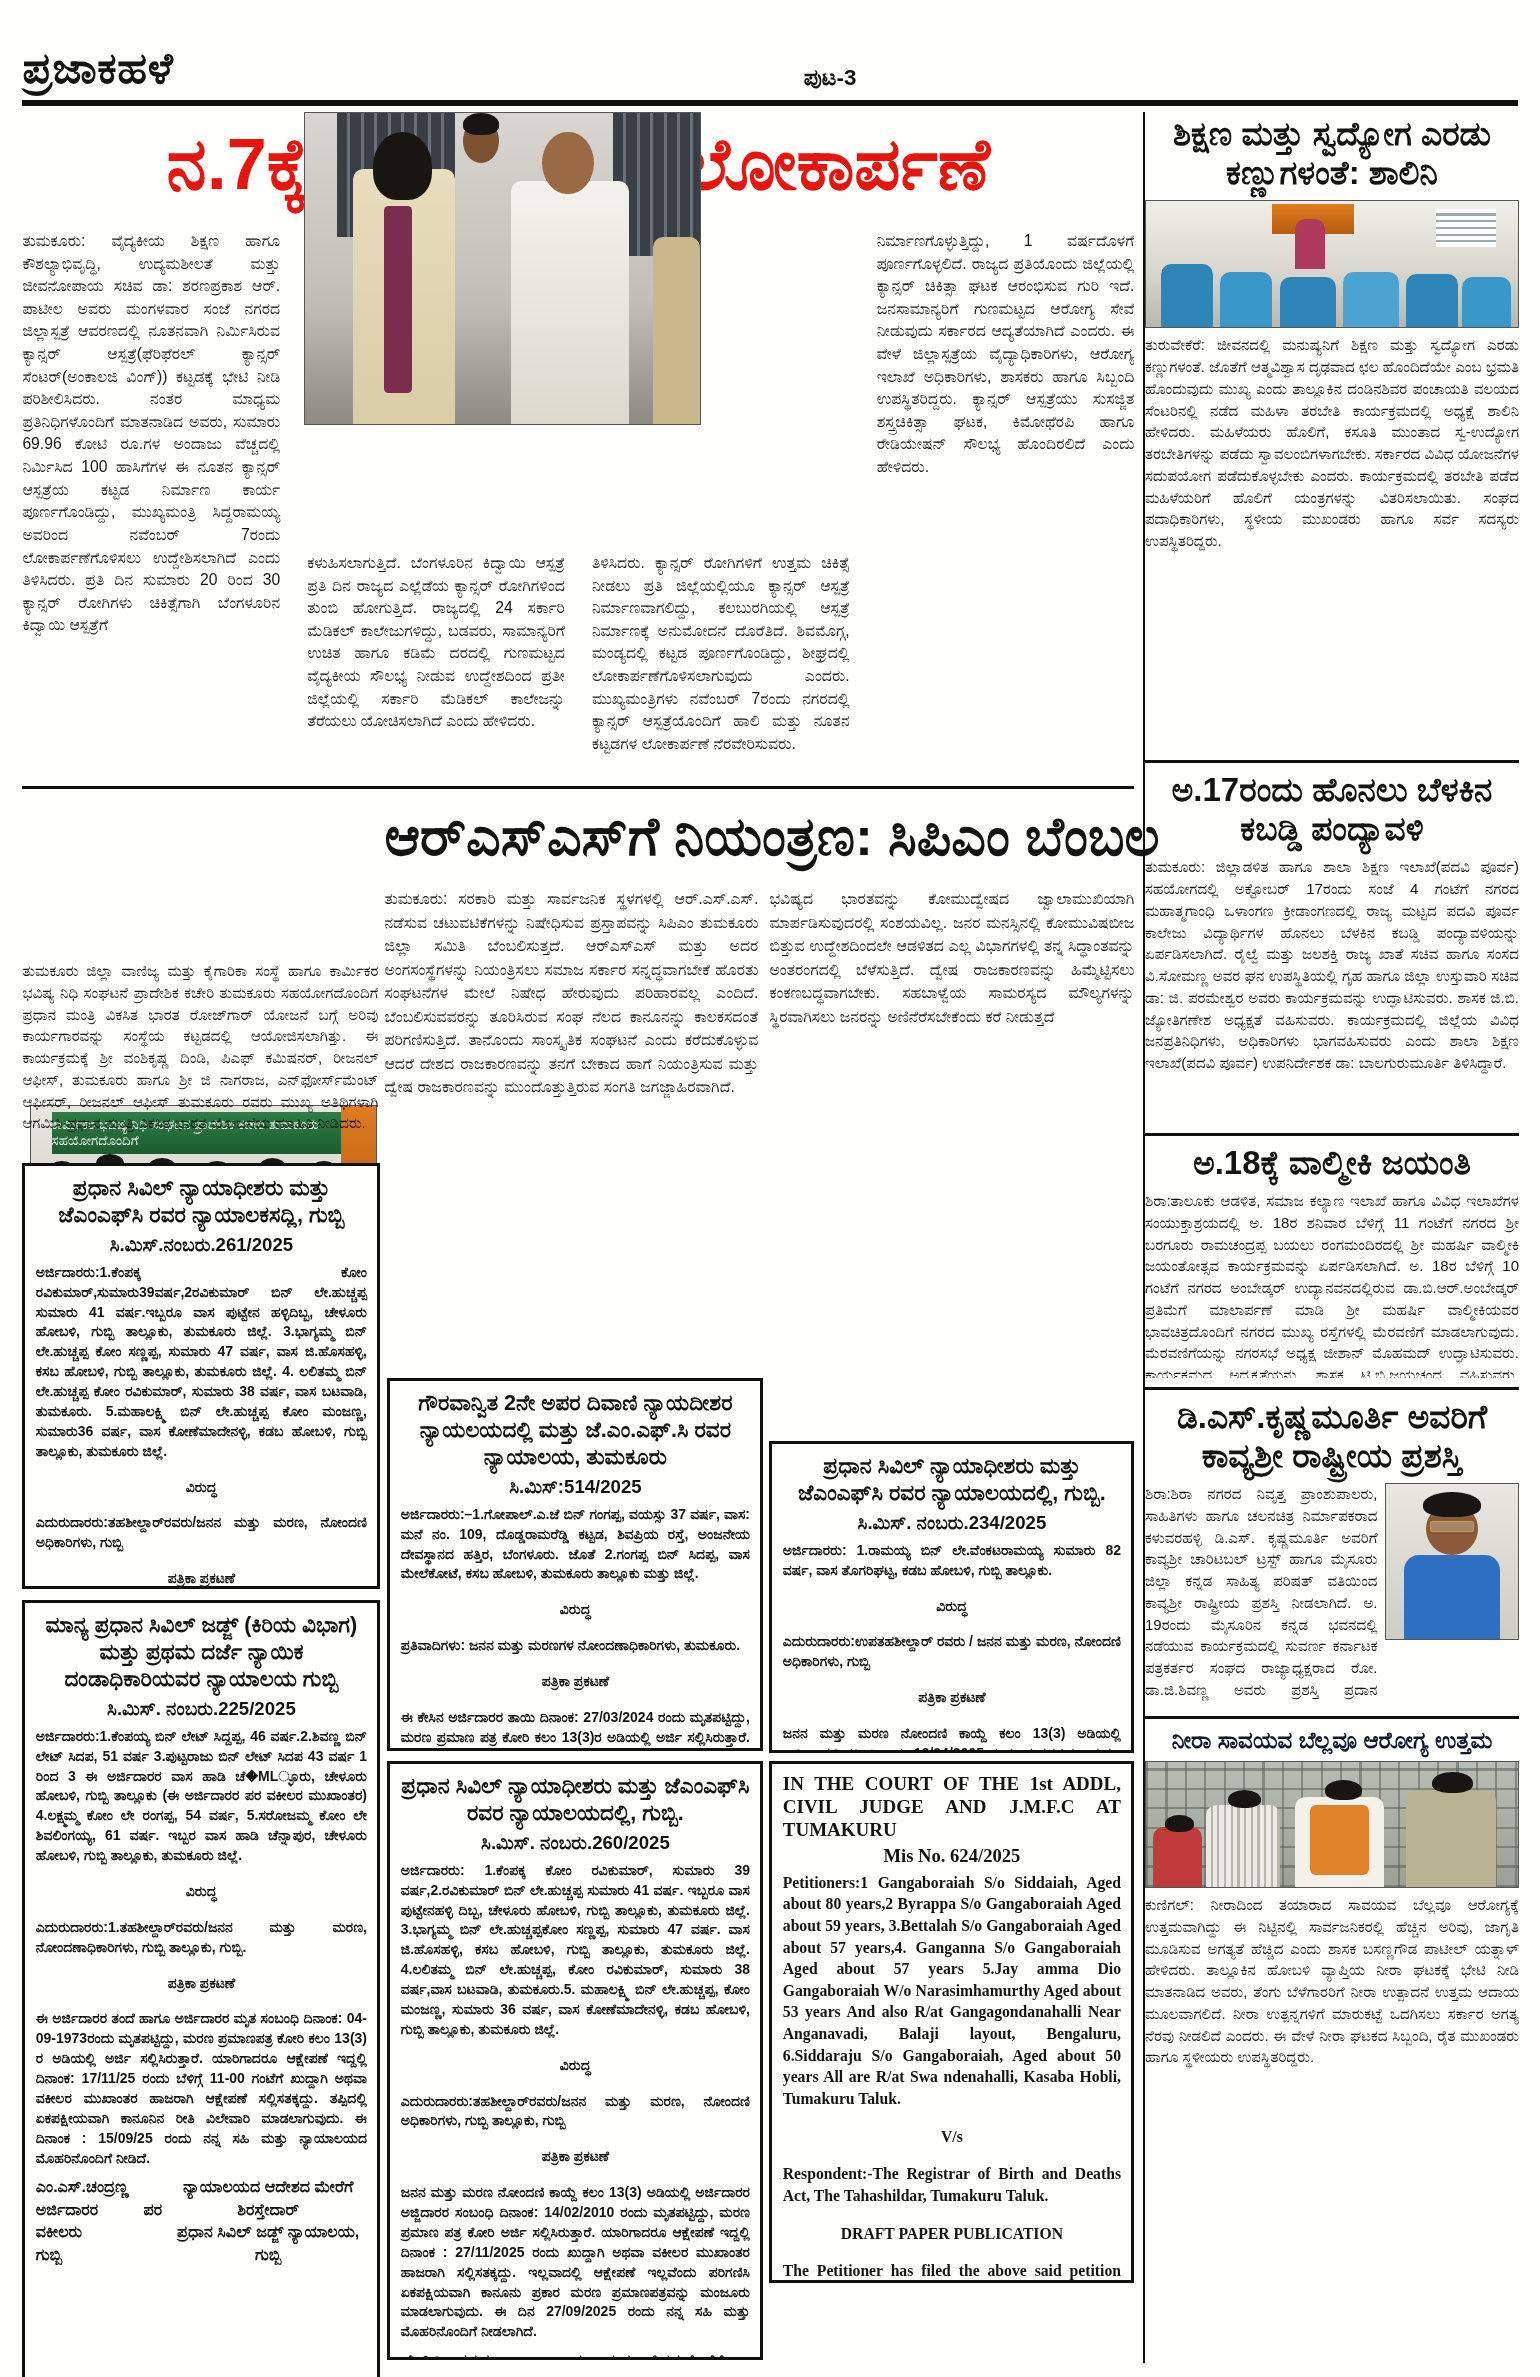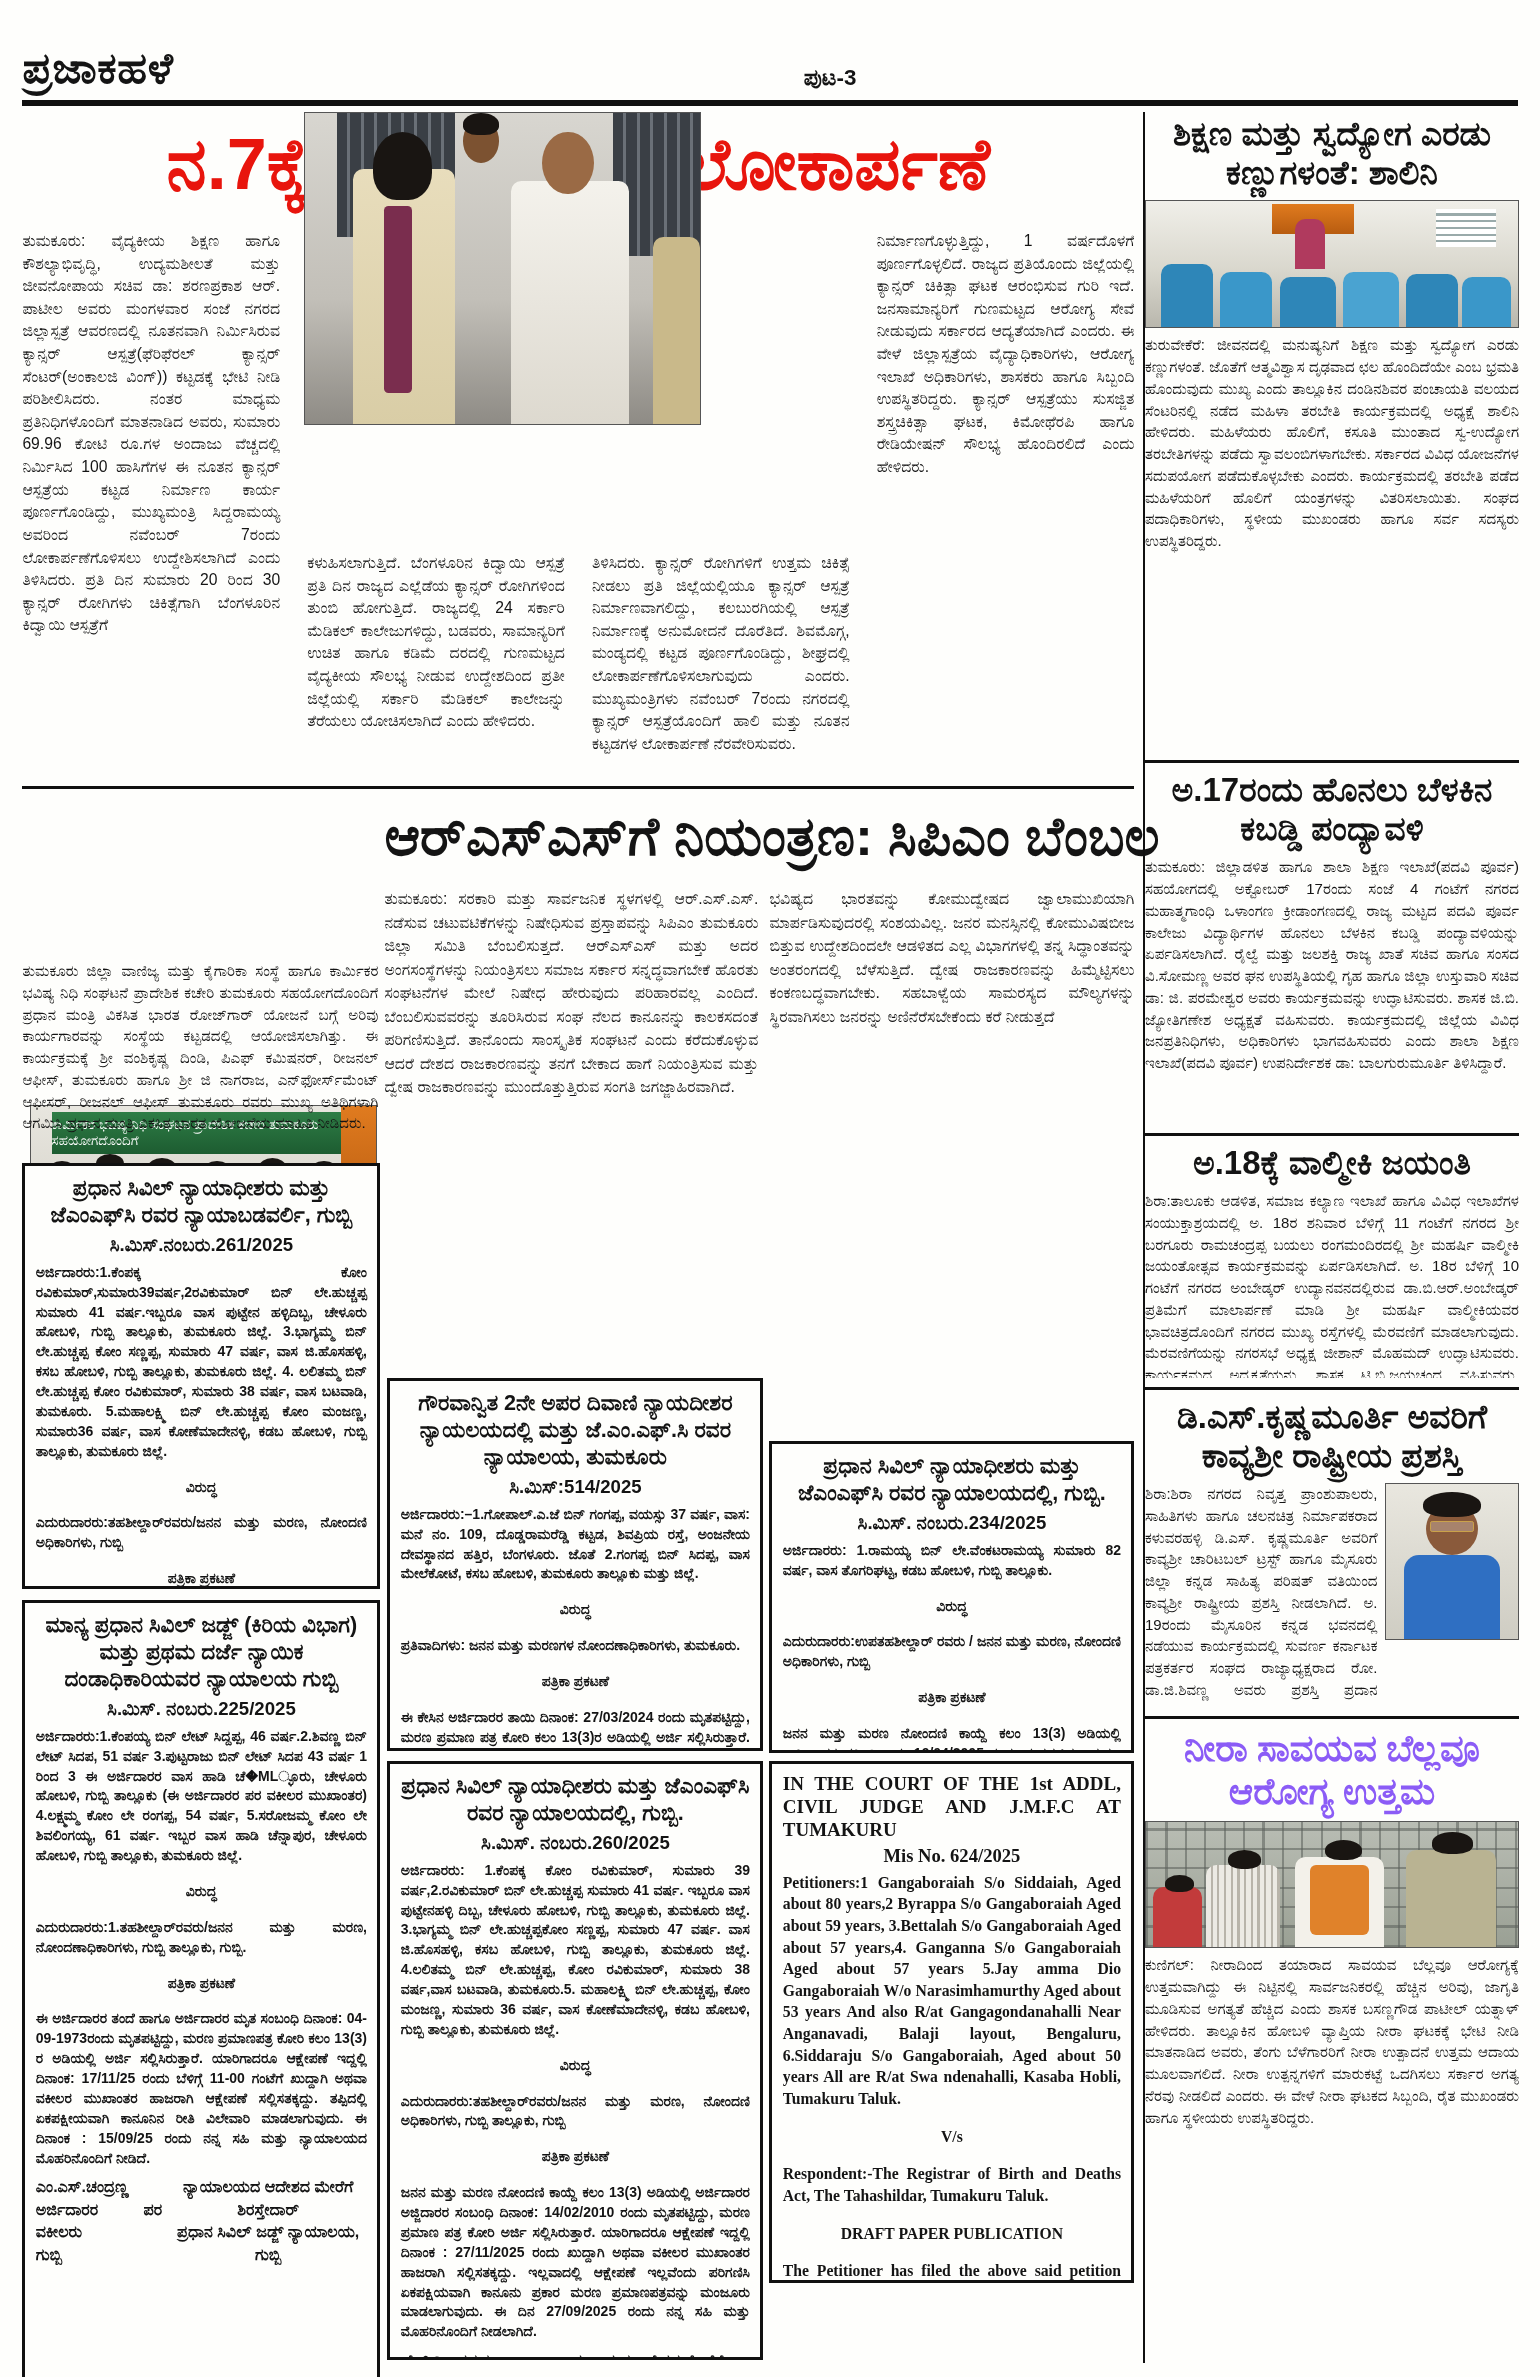--- a/index.html
+++ b/index.html
@@ -44,21 +44,21 @@
   .pre { white-space:pre-line; }
   .n-sign .r { text-align:center; }
   
   .notice.en { font-family:"Liberation Serif", serif; font-size:15.7px; line-height:1.38; }
   .en-title { font-size:19px; line-height:1.2; margin-bottom:1.5px; }
   .en-case  { font-size:18.6px; text-align:center; margin-bottom:3px; }
   
   .sidebar { position:absolute; left:1143px; top:112px; width:376px; height:2251px;
     border-left:2.2px solid #101010; padding-left:0; overflow:hidden; }
   .sb-head { font-size:33px; font-weight:bold; text-align:center; line-height:1.18; margin:3px 0 7.5px; }
-  .sb-head.red { color:#8b5cf6; font-size:37px;font-family:Liberation Serif, serif; }
+  .sb-head.red { color:#0f172a; font-size:23px; }
   .sb-body { font-size:15px; line-height:1.45; text-align:justify; overflow:hidden; }
   .sb-rule { border-top:3px solid #101010; margin:9px 0 7.5px; }
   .photo { position:relative; overflow:hidden; border:0.7px solid #555; background:#c9c9c4; }
   
   .ph-wall { position:absolute; inset:0; background:linear-gradient(180deg,#d8d6d0 0%,#c2bfb8 60%,#8e8b85 100%); }
   .ph-window { position:absolute; background:repeating-linear-gradient(90deg,#3a3f45 0 10.4px,#6a7077 10.4px 13.4px); }
   .fig { position:absolute; border-radius:10.4px 10.4px 0 0; }
   .head { position:absolute; border-radius:50%; background:#8a5a3b; }
   .hair { position:absolute; border-radius:50% 50% 40% 40%; background:#191512; }
   .banner { position:absolute; background:linear-gradient(180deg,#2e7d46,#1d5c31); color:#fff; font-size:9px; display:flex; align-items:center; justify-content:center; }
@@ -126,21 +126,21 @@
       <div class="hair" style="left:66%;top:32%;width:8%;height:12%;"></div>
       <div class="hair" style="left:81%;top:34%;width:8%;height:12%;"></div>
     </div>
     <div class="pf-caption">ತುಮಕೂರು ಜಿಲ್ಲಾ ವಾಣಿಜ್ಯ ಮತ್ತು ಕೈಗಾರಿಕಾ ಸಂಸ್ಥೆ ಹಾಗೂ ಕಾರ್ಮಿಕರ ಭವಿಷ್ಯ ನಿಧಿ ಸಂಘಟನೆ ಪ್ರಾದೇಶಿಕ ಕಚೇರಿ ತುಮಕೂರು ಸಹಯೋಗದೊಂದಿಗೆ ಪ್ರಧಾನ ಮಂತ್ರಿ ವಿಕಸಿತ ಭಾರತ ರೋಜ್‌ಗಾರ್ ಯೋಜನೆ ಬಗ್ಗೆ ಅರಿವು ಕಾರ್ಯಗಾರವನ್ನು ಸಂಸ್ಥೆಯ ಕಟ್ಟಡದಲ್ಲಿ ಆಯೋಜಿಸಲಾಗಿತ್ತು. ಈ ಕಾರ್ಯಕ್ರಮಕ್ಕೆ ಶ್ರೀ ವಂಶಿಕೃಷ್ಣ ದಿಂಡಿ, ಪಿಎಫ್ ಕಮಿಷನರ್, ರೀಜನಲ್ ಆಫೀಸ್, ತುಮಕೂರು ಹಾಗೂ ಶ್ರೀ ಜಿ ನಾಗರಾಜ, ಎನ್‌ಫೋರ್ಸ್‌ಮೆಂಟ್ ಆಫೀಸರ್, ರೀಜನಲ್ ಆಫೀಸ್ ತುಮಕೂರು ರವರು ಮುಖ್ಯ ಅತಿಥಿಗಳಾಗಿ ಆಗಮಿಸಿ ಪ್ರಧಾನ ಮಂತ್ರಿ ವಿಕಸಿತ ಭಾರತ ಯೋಜನೆಯ ಮಾಹಿತಿ ನೀಡಿದರು.</div>
 
     <div class="rss-headline">ಆರ್‌ಎಸ್‌ಎಸ್‌ಗೆ ನಿಯಂತ್ರಣ: ಸಿಪಿಎಂ ಬೆಂಬಲ</div>
     <div class="rss-col" style="left:362px;top:775px;width:374px;height:485px;">ತುಮಕೂರು: ಸರಕಾರಿ ಮತ್ತು ಸಾರ್ವಜನಿಕ ಸ್ಥಳಗಳಲ್ಲಿ ಆರ್.ಎಸ್.ಎಸ್. ನಡೆಸುವ ಚಟುವಟಿಕೆಗಳನ್ನು ನಿಷೇಧಿಸುವ ಪ್ರಸ್ತಾಪವನ್ನು ಸಿಪಿಎಂ ತುಮಕೂರು ಜಿಲ್ಲಾ ಸಮಿತಿ ಬೆಂಬಲಿಸುತ್ತದೆ. ಆರ್‌ಎಸ್‌ಎಸ್ ಮತ್ತು ಅದರ ಅಂಗಸಂಸ್ಥೆಗಳನ್ನು ನಿಯಂತ್ರಿಸಲು ಸಮಾಜ ಸರ್ಕಾರ ಸನ್ನದ್ಧವಾಗಬೇಕೆ ಹೊರತು ಸಂಘಟನೆಗಳ ಮೇಲೆ ನಿಷೇಧ ಹೇರುವುದು ಪರಿಹಾರವಲ್ಲ ಎಂದಿದೆ. ಬೆಂಬಲಿಸುವವರನ್ನು ತೂರಿಸಿರುವ ಸಂಘ ನೆಲದ ಕಾನೂನನ್ನು ಕಾಲಕಸದಂತೆ ಪರಿಗಣಿಸುತ್ತಿದೆ. ತಾನೊಂದು ಸಾಂಸ್ಕೃತಿಕ ಸಂಘಟನೆ ಎಂದು ಕರೆದುಕೊಳ್ಳುವ ಆದರೆ ದೇಶದ ರಾಜಕಾರಣವನ್ನು ತನಗೆ ಬೇಕಾದ ಹಾಗೆ ನಿಯಂತ್ರಿಸುವ ಮತ್ತು ದ್ವೇಷ ರಾಜಕಾರಣವನ್ನು ಮುಂದೊತ್ತುತ್ತಿರುವ ಸಂಗತಿ ಜಗಜ್ಜಾಹಿರವಾಗಿದೆ.</div>
     <div class="rss-col" style="left:747px;top:775px;width:365px;height:548px;">ಭವಿಷ್ಯದ ಭಾರತವನ್ನು ಕೋಮುದ್ವೇಷದ ಜ್ವಾಲಾಮುಖಿಯಾಗಿ ಮಾರ್ಪಡಿಸುವುದರಲ್ಲಿ ಸಂಶಯವಿಲ್ಲ. ಜನರ ಮನಸ್ಸಿನಲ್ಲಿ ಕೋಮುವಿಷಬೀಜ ಬಿತ್ತುವ ಉದ್ದೇಶದಿಂದಲೇ ಆಡಳಿತದ ಎಲ್ಲ ವಿಭಾಗಗಳಲ್ಲಿ ತನ್ನ ಸಿದ್ಧಾಂತವನ್ನು ಅಂತರಂಗದಲ್ಲಿ ಬೆಳೆಸುತ್ತಿದೆ. ದ್ವೇಷ ರಾಜಕಾರಣವನ್ನು ಹಿಮ್ಮೆಟ್ಟಿಸಲು ಕಂಕಣಬದ್ಧವಾಗಬೇಕು. ಸಹಬಾಳ್ವೆಯ ಸಾಮರಸ್ಯದ ಮೌಲ್ಯಗಳನ್ನು ಸ್ಥಿರವಾಗಿಸಲು ಜನರನ್ನು ಅಣಿನೆರೆಸಬೇಕೆಂದು ಕರೆ ನೀಡುತ್ತದೆ</div>
 
     <div class="notice" style="left:0;top:1051px;width:358px;height:426px;">
-      <div class="n-court">ಪ್ರಧಾನ ಸಿವಿಲ್ ನ್ಯಾಯಾಧೀಶರು ಮತ್ತು ಜೆಎಂಎಫ್‌ಸಿ ರವರ ನ್ಯಾಯಾಬಡವರ್ಲಿ, ಗುಬ್ಬಿ</div>
+      <div class="n-court">ಪ್ರಧಾನ ಸಿವಿಲ್ ನ್ಯಾಯಾಧೀಶರು ಮತ್ತು ಜೆಎಂಎಫ್‌ಸಿ ರವರ ನ್ಯಾಯಾಲಕಸದ್ಲಿ, ಗುಬ್ಬಿ</div>
       <div class="n-case">ಸಿ.ಮಿಸ್.ನಂಬರು.261/2025</div>
       <div>ಅರ್ಜಿದಾರರು:1.ಕೆಂಪಕ್ಕ ಕೋಂ ರವಿಕುಮಾರ್,ಸುಮಾರು39ವರ್ಷ,2ರವಿಕುಮಾರ್ ಬಿನ್ ಲೇ.ಹುಚ್ಚಪ್ಪ ಸುಮಾರು 41 ವರ್ಷ.ಇಬ್ಬರೂ ವಾಸ ಪುಟ್ಟೇನ ಹಳ್ಳಿದಿಬ್ಬ, ಚೇಳೂರು ಹೋಬಳಿ, ಗುಬ್ಬಿ ತಾಲ್ಲೂಕು, ತುಮಕೂರು ಜಿಲ್ಲೆ. 3.ಭಾಗ್ಯಮ್ಮ ಬಿನ್ ಲೇ.ಹುಚ್ಚಪ್ಪ ಕೋಂ ಸಣ್ಣಪ್ಪ, ಸುಮಾರು 47 ವರ್ಷ, ವಾಸ ಜಿ.ಹೊಸಹಳ್ಳಿ, ಕಸಬ ಹೋಬಳಿ, ಗುಬ್ಬಿ ತಾಲ್ಲೂಕು, ತುಮಕೂರು ಜಿಲ್ಲೆ. 4. ಲಲಿತಮ್ಮ ಬಿನ್ ಲೇ.ಹುಚ್ಚಪ್ಪ ಕೋಂ ರವಿಕುಮಾರ್, ಸುಮಾರು 38 ವರ್ಷ, ವಾಸ ಬಟವಾಡಿ, ತುಮಕೂರು. 5.ಮಹಾಲಕ್ಷ್ಮಿ ಬಿನ್ ಲೇ.ಹುಚ್ಚಪ್ಪ ಕೋಂ ಮಂಜಣ್ಣ, ಸುಮಾರು36 ವರ್ಷ, ವಾಸ ಕೋಣೆಮಾದೇನಳ್ಳಿ, ಕಡಬ ಹೋಬಳಿ, ಗುಬ್ಬಿ ತಾಲ್ಲೂಕು, ತುಮಕೂರು ಜಿಲ್ಲೆ.</div>
       <div class="n-mid">ವಿರುದ್ಧ</div>
       <div>ಎದುರುದಾರರು:ತಹಶೀಲ್ದಾರ್‌ರವರು/ಜನನ ಮತ್ತು ಮರಣ, ನೋಂದಣಿ ಅಧಿಕಾರಿಗಳು, ಗುಬ್ಬಿ</div>
       <div class="n-mid">ಪತ್ರಿಕಾ ಪ್ರಕಟಣೆ</div>
       <div>ಜನನ ಮತ್ತು ಮರಣ ನೋಂದಣಿ ಕಾಯ್ದೆ ಕಲಂ 13(3) ಅಡಿಯಲ್ಲಿ ಅರ್ಜಿದಾರರು ಗುಬ್ಬಿ ನ್ಯಾಯಾಲಯದಲ್ಲಿ ಸೇರಿಅರ್ಜಿದಾರರ ವಾಸದ ಮನೆಯ ಬಳಿ ದಿನಾಂಕ: 05/04/2006 ರಂದುಮೃತಪಟ್ಟ ಮರಣ ಪ್ರಮಾಣ ಪತ್ರ ಕೋರಿ ಅರ್ಜಿ ಸಲ್ಲಿಸಿರುತ್ತಾರೆ. ಈ ಬಗ್ಗೆ ಯಾರಿಗಾದರೂ ಆಕ್ಷೇಪಣೆ ಇದ್ದಲ್ಲಿ ಖುದ್ದಾಗಿ ಅಥವಾ ವಕೀಲರ ಮೂಲಕ ದಿನಾಂಕ: 17/11/2025 ರೊಳಗೆ ಸಲ್ಲಿಸತಕ್ಕದ್ದು. ಇಲ್ಲವಾದಲ್ಲಿ ಆಕ್ಷೇಪಣೆ ಇಲ್ಲವೆಂದು ಪರಿಗಣಿಸಿ ಏಕಪಕ್ಷಿಯವಾಗಿ ಕಾನೂನು ಪ್ರಕಾರ ಮರಣ ಪ್ರಮಾಣಪತ್ರವನ್ನು ಮಂಜೂರು ಮಾಡಲಾಗುವುದೆಂದು ಈ ಮೂಲಕ ತಿಳಿಸಲಾಗಿದೆ.</div>
 
     </div>
 
     <div class="notice" style="left:0;top:1488px;width:358px;height:964px;">

